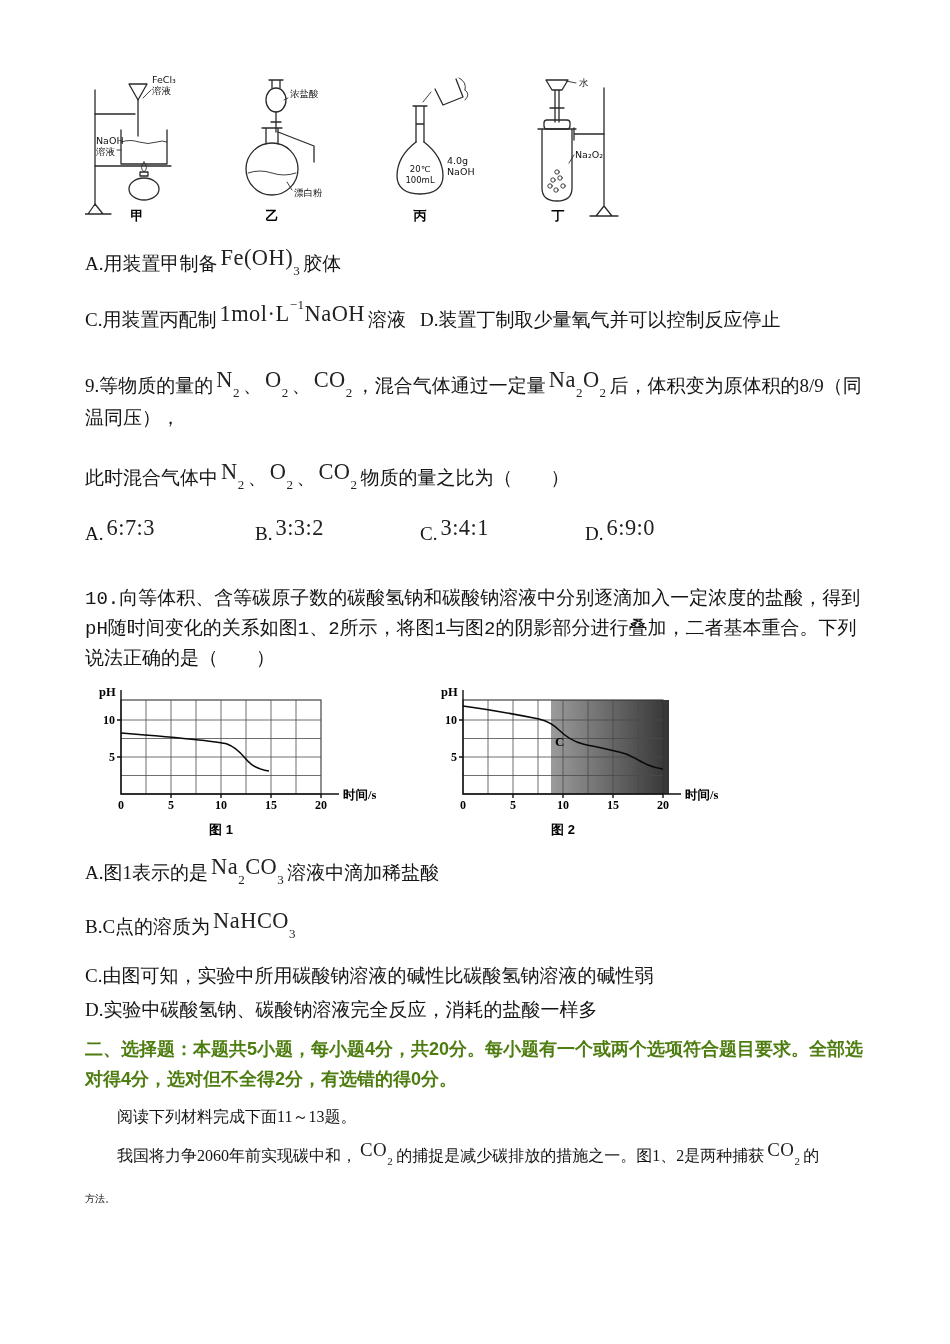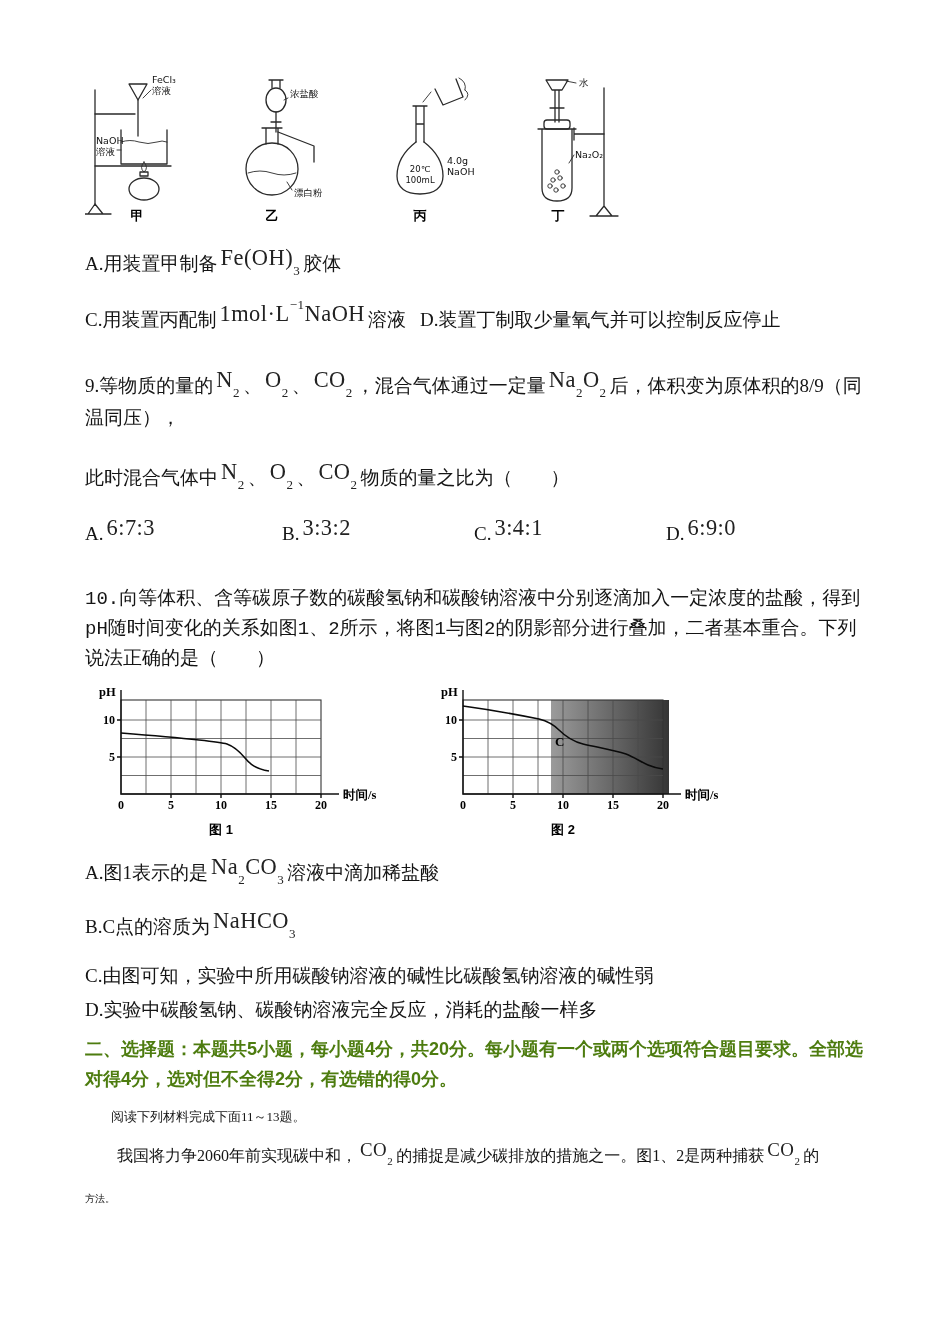--- a/index.html
+++ b/index.html
@@ -25,30 +25,30 @@
 
   .cols{display:flex;}
   .w335{width:335px;flex:0 0 335px;}
   .w170{width:170px;flex:0 0 170px;}
   .w165{width:165px;flex:0 0 165px;}
 
   .row-ab{margin-bottom:24px;}
   .row-cd{margin-bottom:34px;}
   .q9l1{margin-bottom:28px;}
   .q9l2{margin-bottom:24px;}
-  .q9opts{margin-bottom:34px;gap:27px;}
+  .q9opts{margin-bottom:34px;}
   .q10stem{margin-bottom:8px;line-height:30px;font-family:Liberation Mono, monospace;}
   .graphs-row{display:flex;gap:24px;margin:0 0 14px 6px;}
   .optA{margin-bottom:20px;line-height:34px;}
   .optB{margin-bottom:18px;line-height:34px;}
   .optC{margin-bottom:6px;}
   .optD{margin-bottom:10px;}
 
   .sec-header{font-family:Liberation Sans, sans-serif;font-weight:bold;font-size:18px;line-height:30px;margin-bottom:10px;color:#4d7c0f;}
-  .reading{font-size:13px;line-height:26px;margin-bottom:10px;}
+  .reading{font-size:16px;line-height:26px;margin-bottom:10px;}
   .material1{font-size:16px;line-height:32px;margin-bottom:14px;}
   .material2{font-size:10px;line-height:26px;}
 
   
   .gtick{font-family:"Liberation Serif",serif;font-size:12px;font-weight:bold;fill:#000;}
   .glabel{font-family:"Liberation Serif",serif;font-size:12.5px;font-weight:bold;fill:#000;}
   .gcap{font-family:"Liberation Sans",sans-serif;font-size:13px;font-weight:bold;fill:#000;text-anchor:middle;}
   .gpoint{font-family:"Liberation Serif",serif;font-size:13px;font-weight:bold;fill:#000;}
   .grid{stroke:#4a4a4a;stroke-width:.8;fill:none;}
   .gridbox{fill:none;stroke:#333;stroke-width:1.1;}

